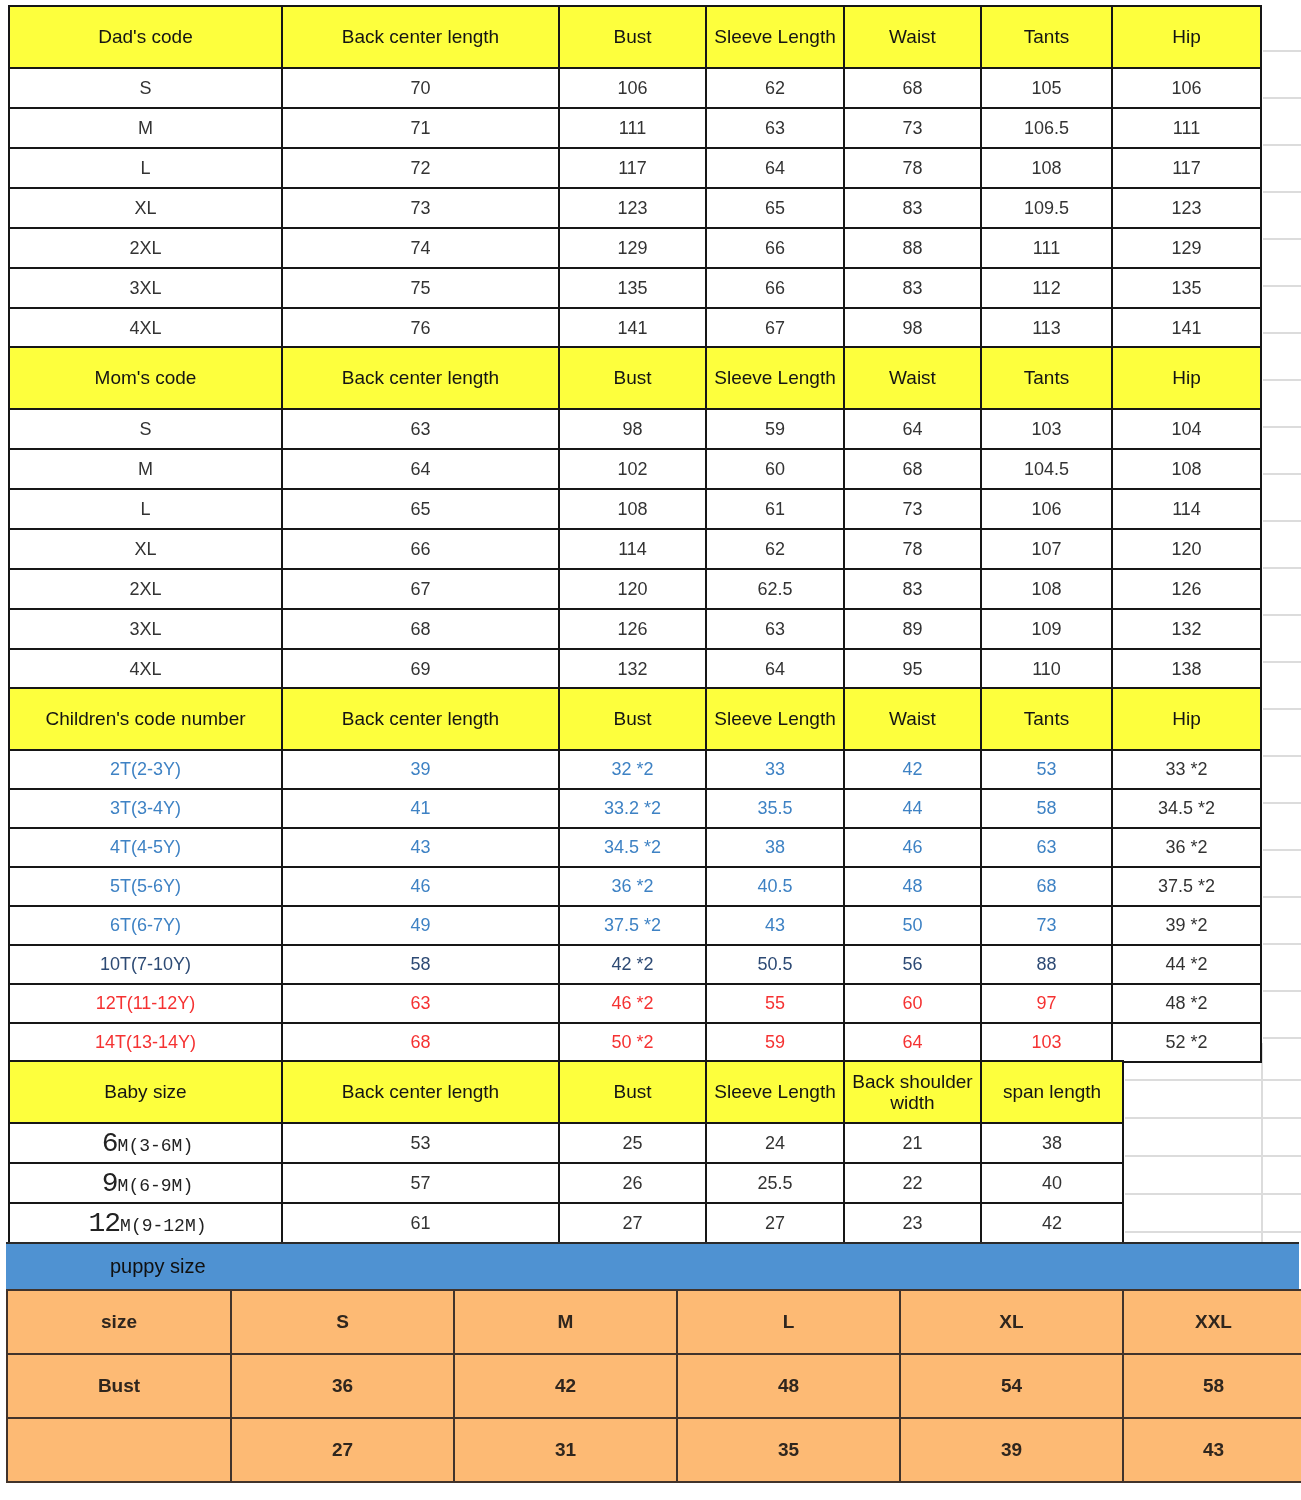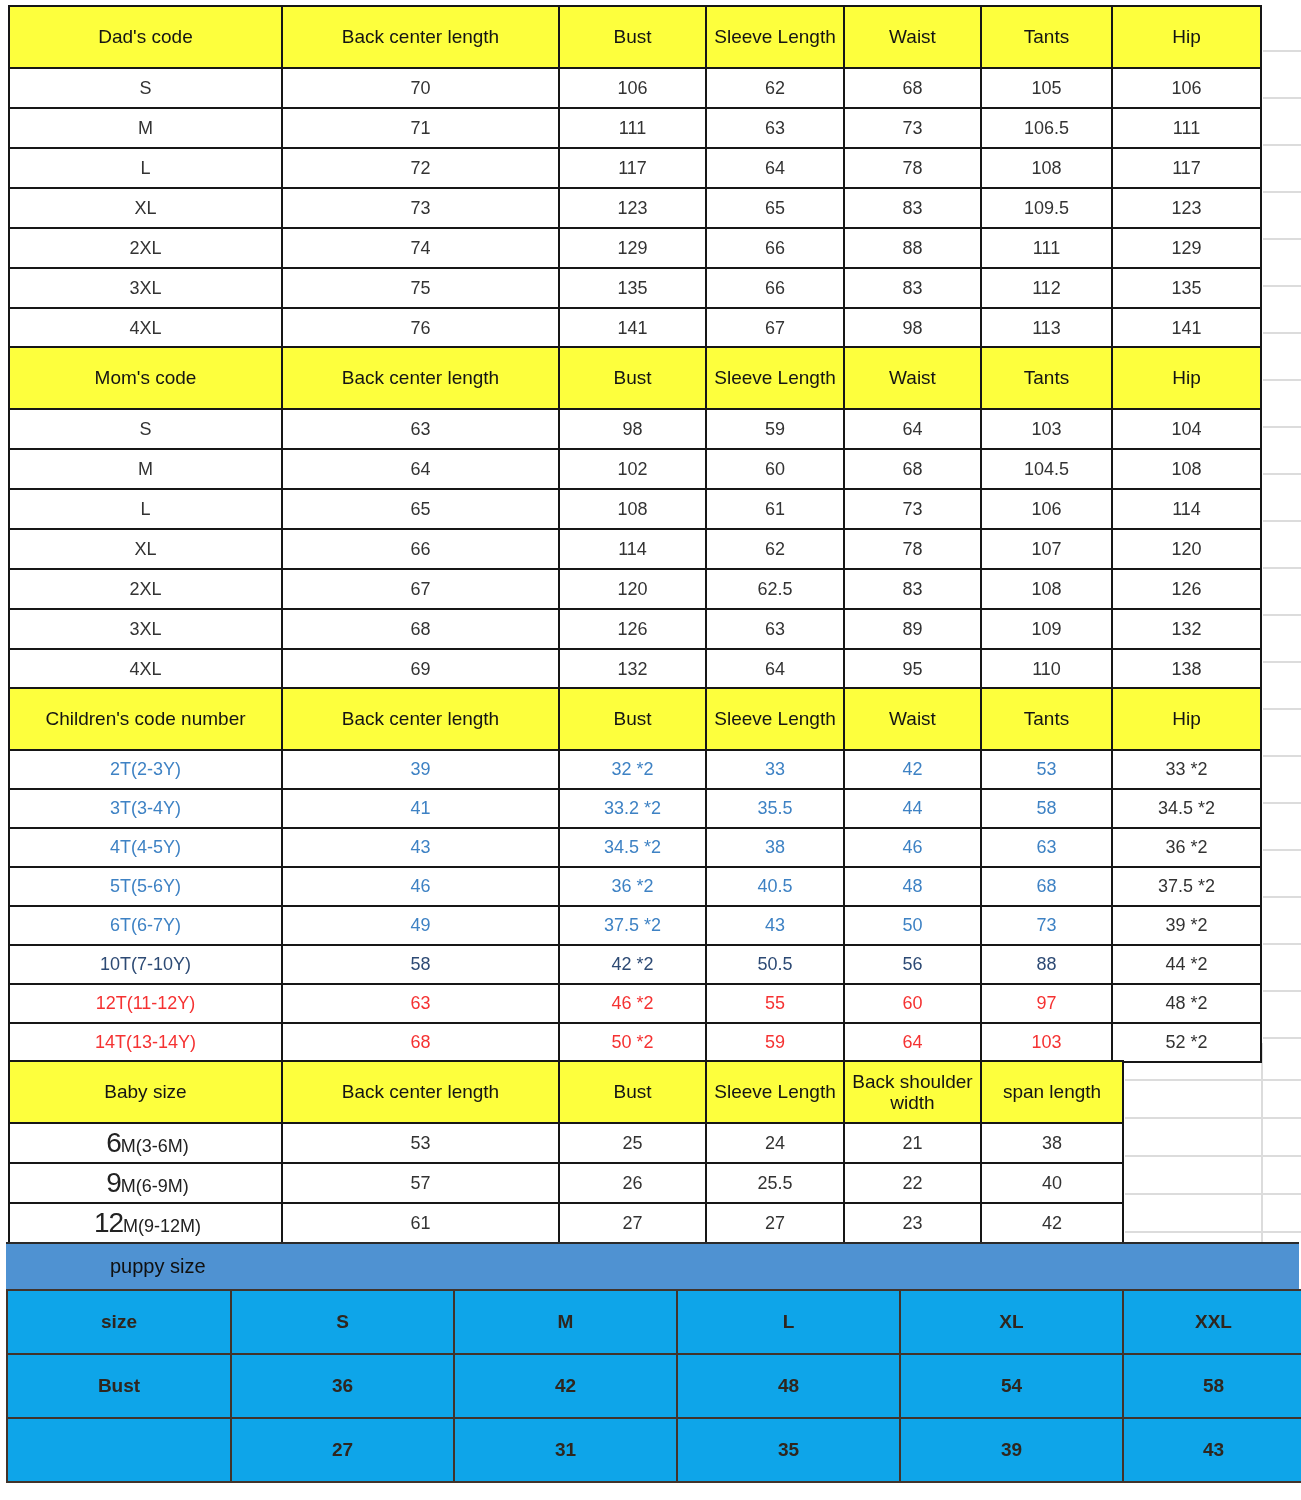--- a/index.html
+++ b/index.html
@@ -28,32 +28,32 @@
     font-size:19px;font-weight:500;color:#141414;line-height:1.12;padding:0 3px;margin-left:21px;
   }
   
   .size-table tbody td{background:#ffffff;height:38px;text-align:center;vertical-align:middle;font-size:18px;}
   table.children tbody td{height:37px;}
   .dark{color:#333333;}
   .blue{color:#3e82c4;}
   .navy{color:#2d4a74;}
   .red{color:#f53232;}
   
-  td.baby-lbl{text-align:left;padding-left:4px;color:#222222;white-space:nowrap;}
+  td.baby-lbl{text-align:left;padding-left:4px;color:#222222;white-space:nowrap;font-family:Liberation Mono, monospace;}
   td.baby-lbl .big{font-size:28px;font-weight:500;letter-spacing:-1px;}
   td.baby-lbl .rest{font-size:18px;}
   
   .puppy-bar{
     height:45px;background:#4f92d2;border-top:2px solid #2a2a2a;
     display:flex;align-items:center;width:1293px;margin-left:-2px;margin-top:-2px;
   }
   .puppy-bar span{padding-left:104px;font-size:20px;color:#101010;}
   table.puppy{margin-left:-2px;background:#f6cba8;}
   table.puppy td{
-    border:2.4px solid #41332b;background:#0ea5e9;height:62px;
+    border:2.4px solid #41332b;background:#fdba74;height:62px;
     font-size:19px;font-weight:600;color:#2f261e;text-align:center;vertical-align:middle;
   }
 </style>
 </head>
 <body>
 
 <div class="canvas">
   <div class="strip-upper"></div>
   <div class="strip-lower"></div>
   <div class="tables-stack">

